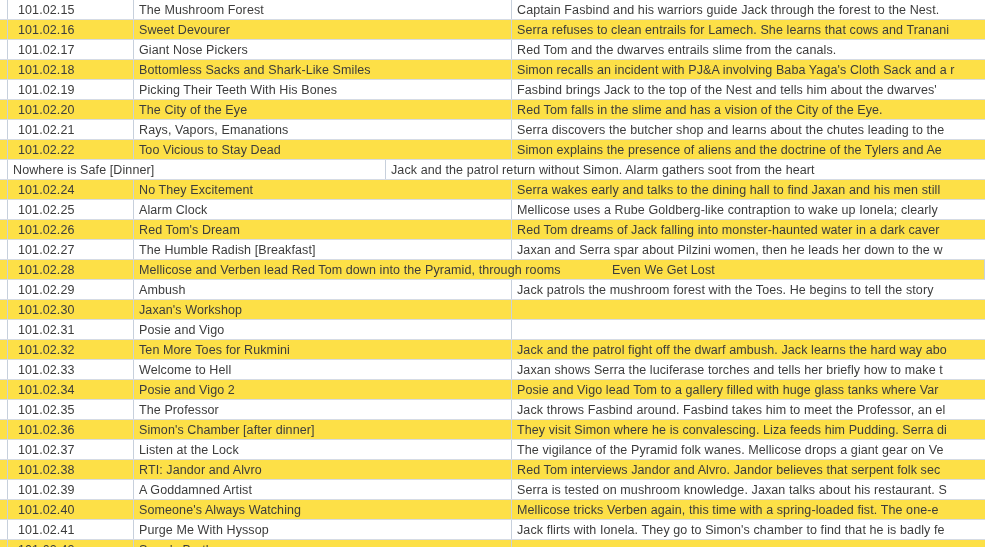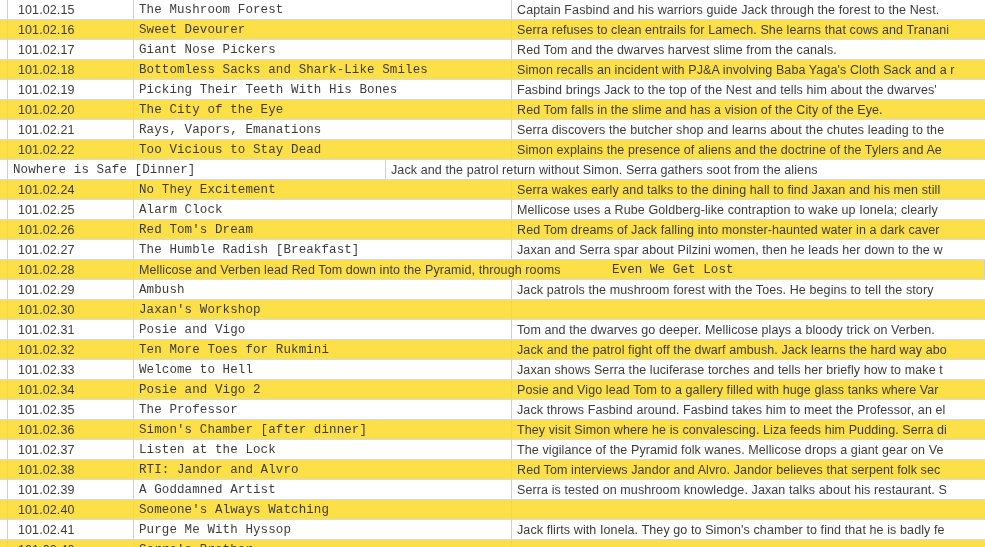--- a/index.html
+++ b/index.html
@@ -49,21 +49,20 @@
     width: 126px;
     flex: 0 0 126px;
     padding-left: 10px;
     border-right: 1px solid #c7d0dc;
   }
   .c-title {
     width: 378px;
     flex: 0 0 378px;
     padding-left: 5px;
     border-right: 1px solid #c7d0dc;
-    font-family: Liberation Mono, monospace;
   }
   .c-desc {
     flex: 1 1 auto;
     padding-left: 5px;
   }
 </style>
 </head>
 <body>
 
 <div class="sheet">
@@ -78,21 +77,21 @@
     <div class="cell c-margin"></div>
     <div class="cell c-num">101.02.16</div>
     <div class="cell c-title">Sweet Devourer</div>
     <div class="cell c-desc">Serra refuses to clean entrails for Lamech. She learns that cows and Tranani</div>
   </div>
 
   <div class="row">
     <div class="cell c-margin"></div>
     <div class="cell c-num">101.02.17</div>
     <div class="cell c-title">Giant Nose Pickers</div>
-    <div class="cell c-desc">Red Tom and the dwarves harvest slime from the canals.</div>
+    <div class="cell c-desc">Red Tom and the dwarves entrails slime from the canals.</div>
   </div>
 
   <div class="row band">
     <div class="cell c-margin"></div>
     <div class="cell c-num">101.02.18</div>
     <div class="cell c-title">Bottomless Sacks and Shark-Like Smiles</div>
     <div class="cell c-desc">Simon recalls an incident with PJ&amp;A involving Baba Yaga's Cloth Sack and a r</div>
   </div>
 
   <div class="row">
@@ -119,21 +118,21 @@
   <div class="row band">
     <div class="cell c-margin"></div>
     <div class="cell c-num">101.02.22</div>
     <div class="cell c-title">Too Vicious to Stay Dead</div>
     <div class="cell c-desc">Simon explains the presence of aliens and the doctrine of the Tylers and Ae</div>
   </div>
 
   <div class="row">
     <div class="cell c-margin"></div>
     <div class="cell c-title">Nowhere is Safe [Dinner]</div>
-    <div class="cell c-desc">Jack and the patrol return without Simon. Serra gathers soot from the aliens</div>
+    <div class="cell c-desc">Jack and the patrol return without Simon. Alarm gathers soot from the heart</div>
   </div>
 
   <div class="row band">
     <div class="cell c-margin"></div>
     <div class="cell c-num">101.02.24</div>
     <div class="cell c-title">No They Excitement</div>
     <div class="cell c-desc">Serra wakes early and talks to the dining hall to find Jaxan and his men still</div>
   </div>
 
   <div class="row">
@@ -174,21 +173,20 @@
   <div class="row band">
     <div class="cell c-margin"></div>
     <div class="cell c-num">101.02.30</div>
     <div class="cell c-title">Jaxan's Workshop</div>
   </div>
 
   <div class="row">
     <div class="cell c-margin"></div>
     <div class="cell c-num">101.02.31</div>
     <div class="cell c-title">Posie and Vigo</div>
-    <div class="cell c-desc">Tom and the dwarves go deeper. Mellicose plays a bloody trick on Verben.</div>
   </div>
 
   <div class="row band">
     <div class="cell c-margin"></div>
     <div class="cell c-num">101.02.32</div>
     <div class="cell c-title">Ten More Toes for Rukmini</div>
     <div class="cell c-desc">Jack and the patrol fight off the dwarf ambush. Jack learns the hard way abo</div>
   </div>
 
   <div class="row">
@@ -237,20 +235,21 @@
     <div class="cell c-margin"></div>
     <div class="cell c-num">101.02.39</div>
     <div class="cell c-title">A Goddamned Artist</div>
     <div class="cell c-desc">Serra is tested on mushroom knowledge. Jaxan talks about his restaurant. S</div>
   </div>
 
   <div class="row band">
     <div class="cell c-margin"></div>
     <div class="cell c-num">101.02.40</div>
     <div class="cell c-title">Someone's Always Watching</div>
+    <div class="cell c-desc">Mellicose tricks Verben again, this time with a spring-loaded fist. The one-e</div>
   </div>
 
   <div class="row">
     <div class="cell c-margin"></div>
     <div class="cell c-num">101.02.41</div>
     <div class="cell c-title">Purge Me With Hyssop</div>
     <div class="cell c-desc">Jack flirts with Ionela. They go to Simon's chamber to find that he is badly fe</div>
   </div>
 
   <div class="row band">

